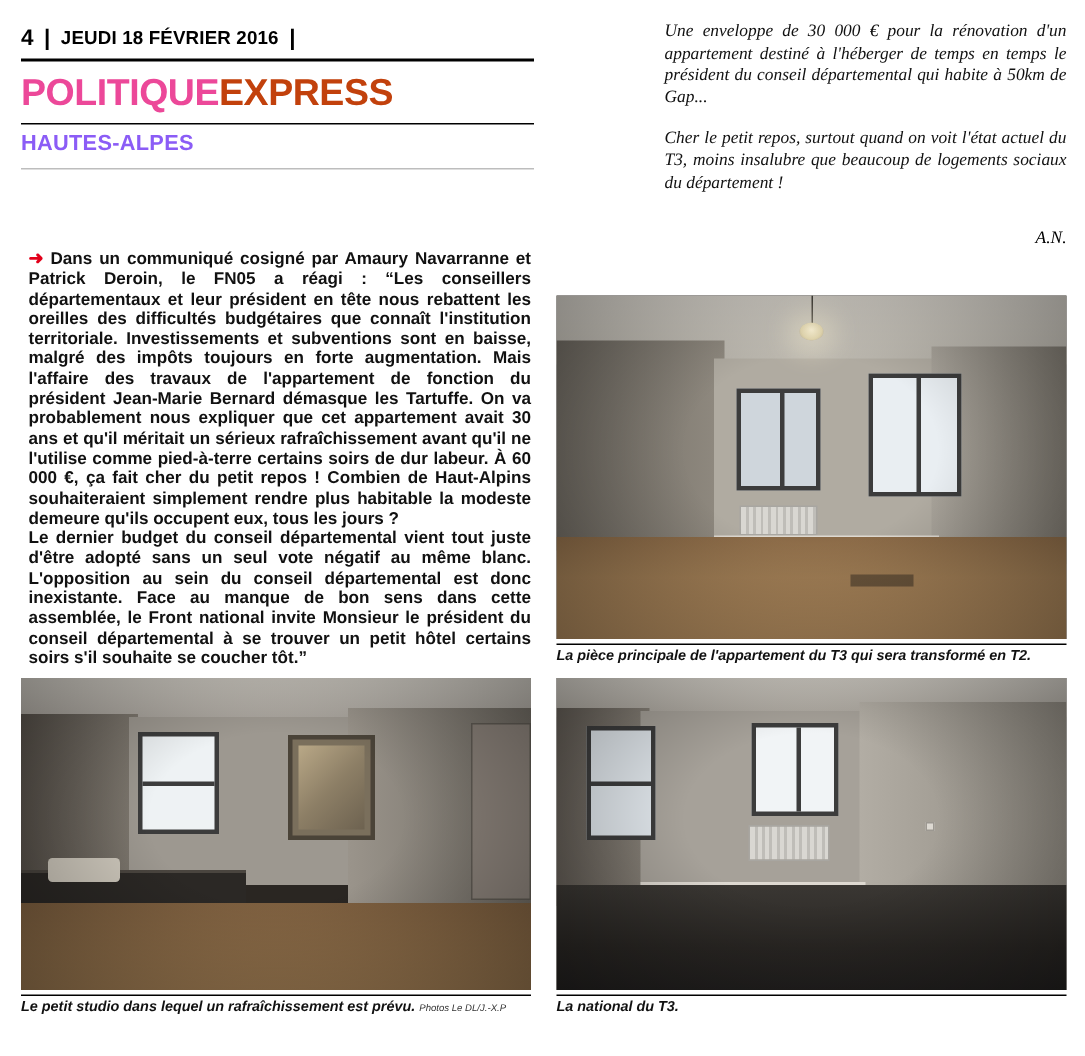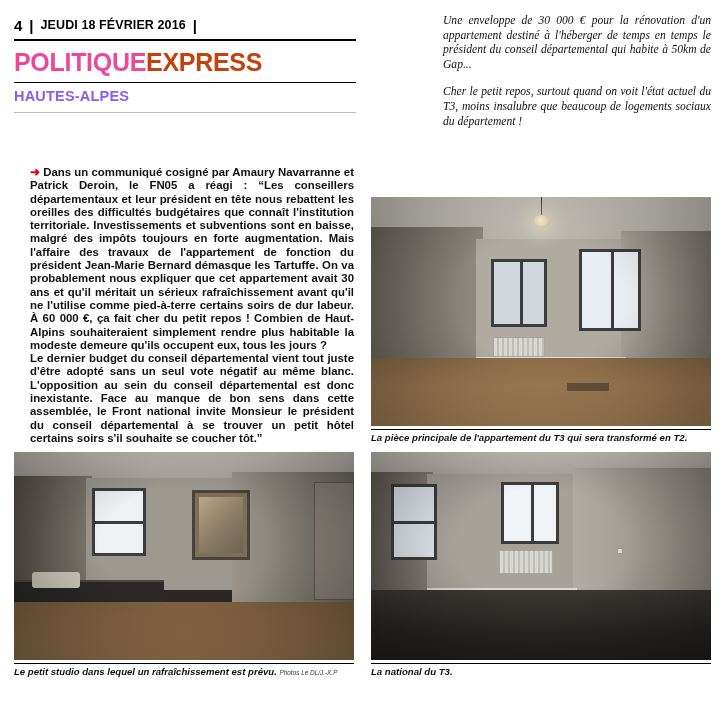--- a/index.html
+++ b/index.html
@@ -123,21 +123,21 @@
     top: 166px;
     width: 340px;
     font-size: 11.4px;
     line-height: 13.3px;
     text-align: justify;
     font-family: "Liberation Sans", sans-serif;
     font-weight: bold;
     color: #111;
   }
   .body-col p {
-    margin: 0 0 0 16px;
+    margin: 0 0 0 5px;
   }
   .arrow {
     color: #e2001a;
     font-weight: bold;
     font-size: 12px;
   }
 
   
   .right-intro {
     position: absolute;
@@ -350,20 +350,21 @@
 
   <div class="body-col">
     <p><span class="arrow">➜</span> <span>Dans un communiqué cosigné par Amaury Navarranne et Patrick Deroin, le FN05 a réagi : “Les conseillers départementaux et leur président en tête nous rebattent les oreilles des difficultés budgétaires que connaît l'institution territoriale. Investissements et subventions sont en baisse, malgré des impôts toujours en forte augmentation. Mais l'affaire des travaux de l'appartement de fonction du président Jean-Marie Bernard démasque les Tartuffe. On va probablement nous expliquer que cet appartement avait 30 ans et qu'il méritait un sérieux rafraîchissement avant qu'il ne l'utilise comme pied-à-terre certains soirs de dur labeur. À 60 000 €, ça fait cher du petit repos ! Combien de Haut-Alpins souhaiteraient simplement rendre plus habitable la modeste demeure qu'ils occupent eux, tous les jours ?</span></p>
     <p>Le dernier budget du conseil départemental vient tout juste d'être adopté sans un seul vote négatif au même blanc. L'opposition au sein du conseil départemental est donc inexistante. Face au manque de bon sens dans cette assemblée, le Front national invite Monsieur le président du conseil départemental à se trouver un petit hôtel certains soirs s'il souhaite se coucher tôt.”</p>
   </div>
 
   <div class="right-intro">
     <p>Une enveloppe de 30 000 € pour la rénovation d'un appartement destiné à l'héberger de temps en temps le président du conseil départemental qui habite à 50km de Gap...</p>
     <p>Cher le petit repos, surtout quand on voit l'état actuel du T3, moins insalubre que beaucoup de logements sociaux du département !</p>
   </div>
+  <div class="signature">A.N.</div>
 
   <div class="photo" id="photo-main">
     <div class="room">
       <div class="r-ceiling" style="height:46px; background:linear-gradient(180deg,#d2cec6,#b8b4ab);"></div>
       <div class="r-leftwall" style="left:0; top:30px; width:112px; height:140px; background:linear-gradient(90deg,#6d6860,#908a80);"></div>
       <div class="r-backwall" style="left:105px; top:42px; width:150px; height:120px; background:#b0aba1;"></div>
       <div class="r-rightwall" style="left:250px; top:34px; width:90px; height:145px; background:linear-gradient(90deg,#a8a39a,#7e7970);"></div>
 
       <div class="window" style="left:120px; top:62px; width:56px; height:68px;">
         <div class="mullion-v" style="left:26px;"></div>

